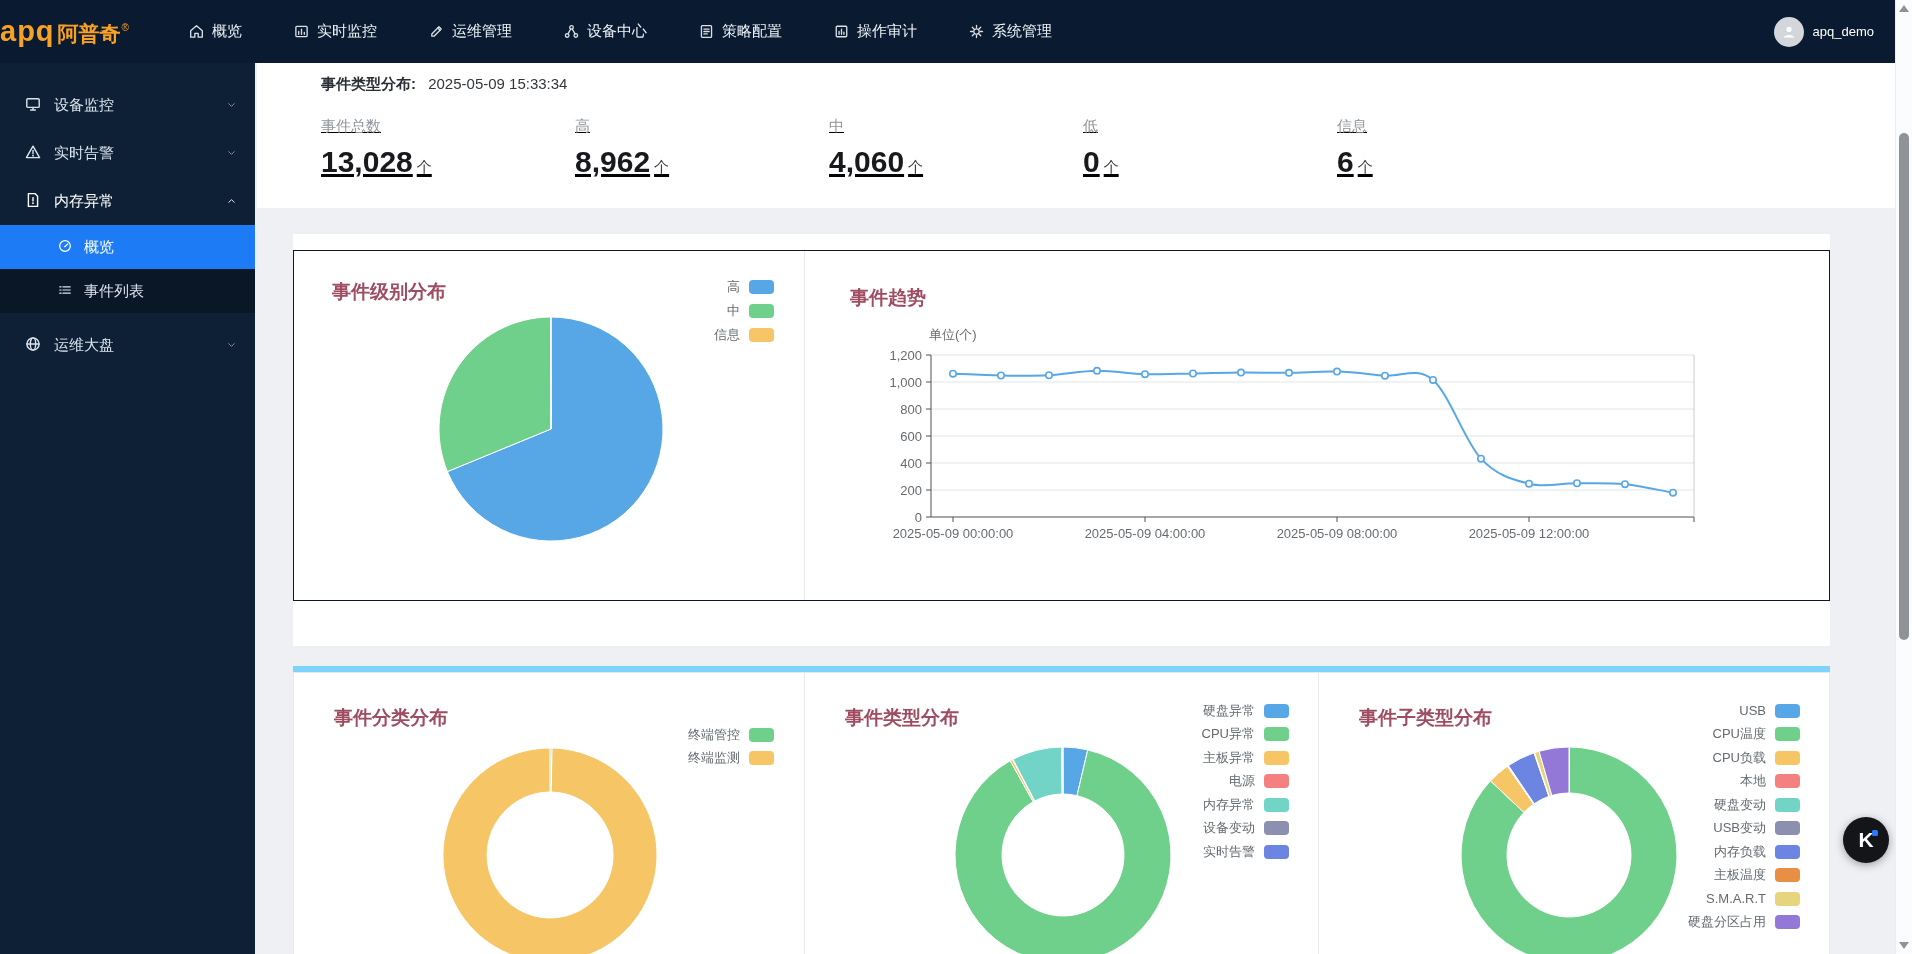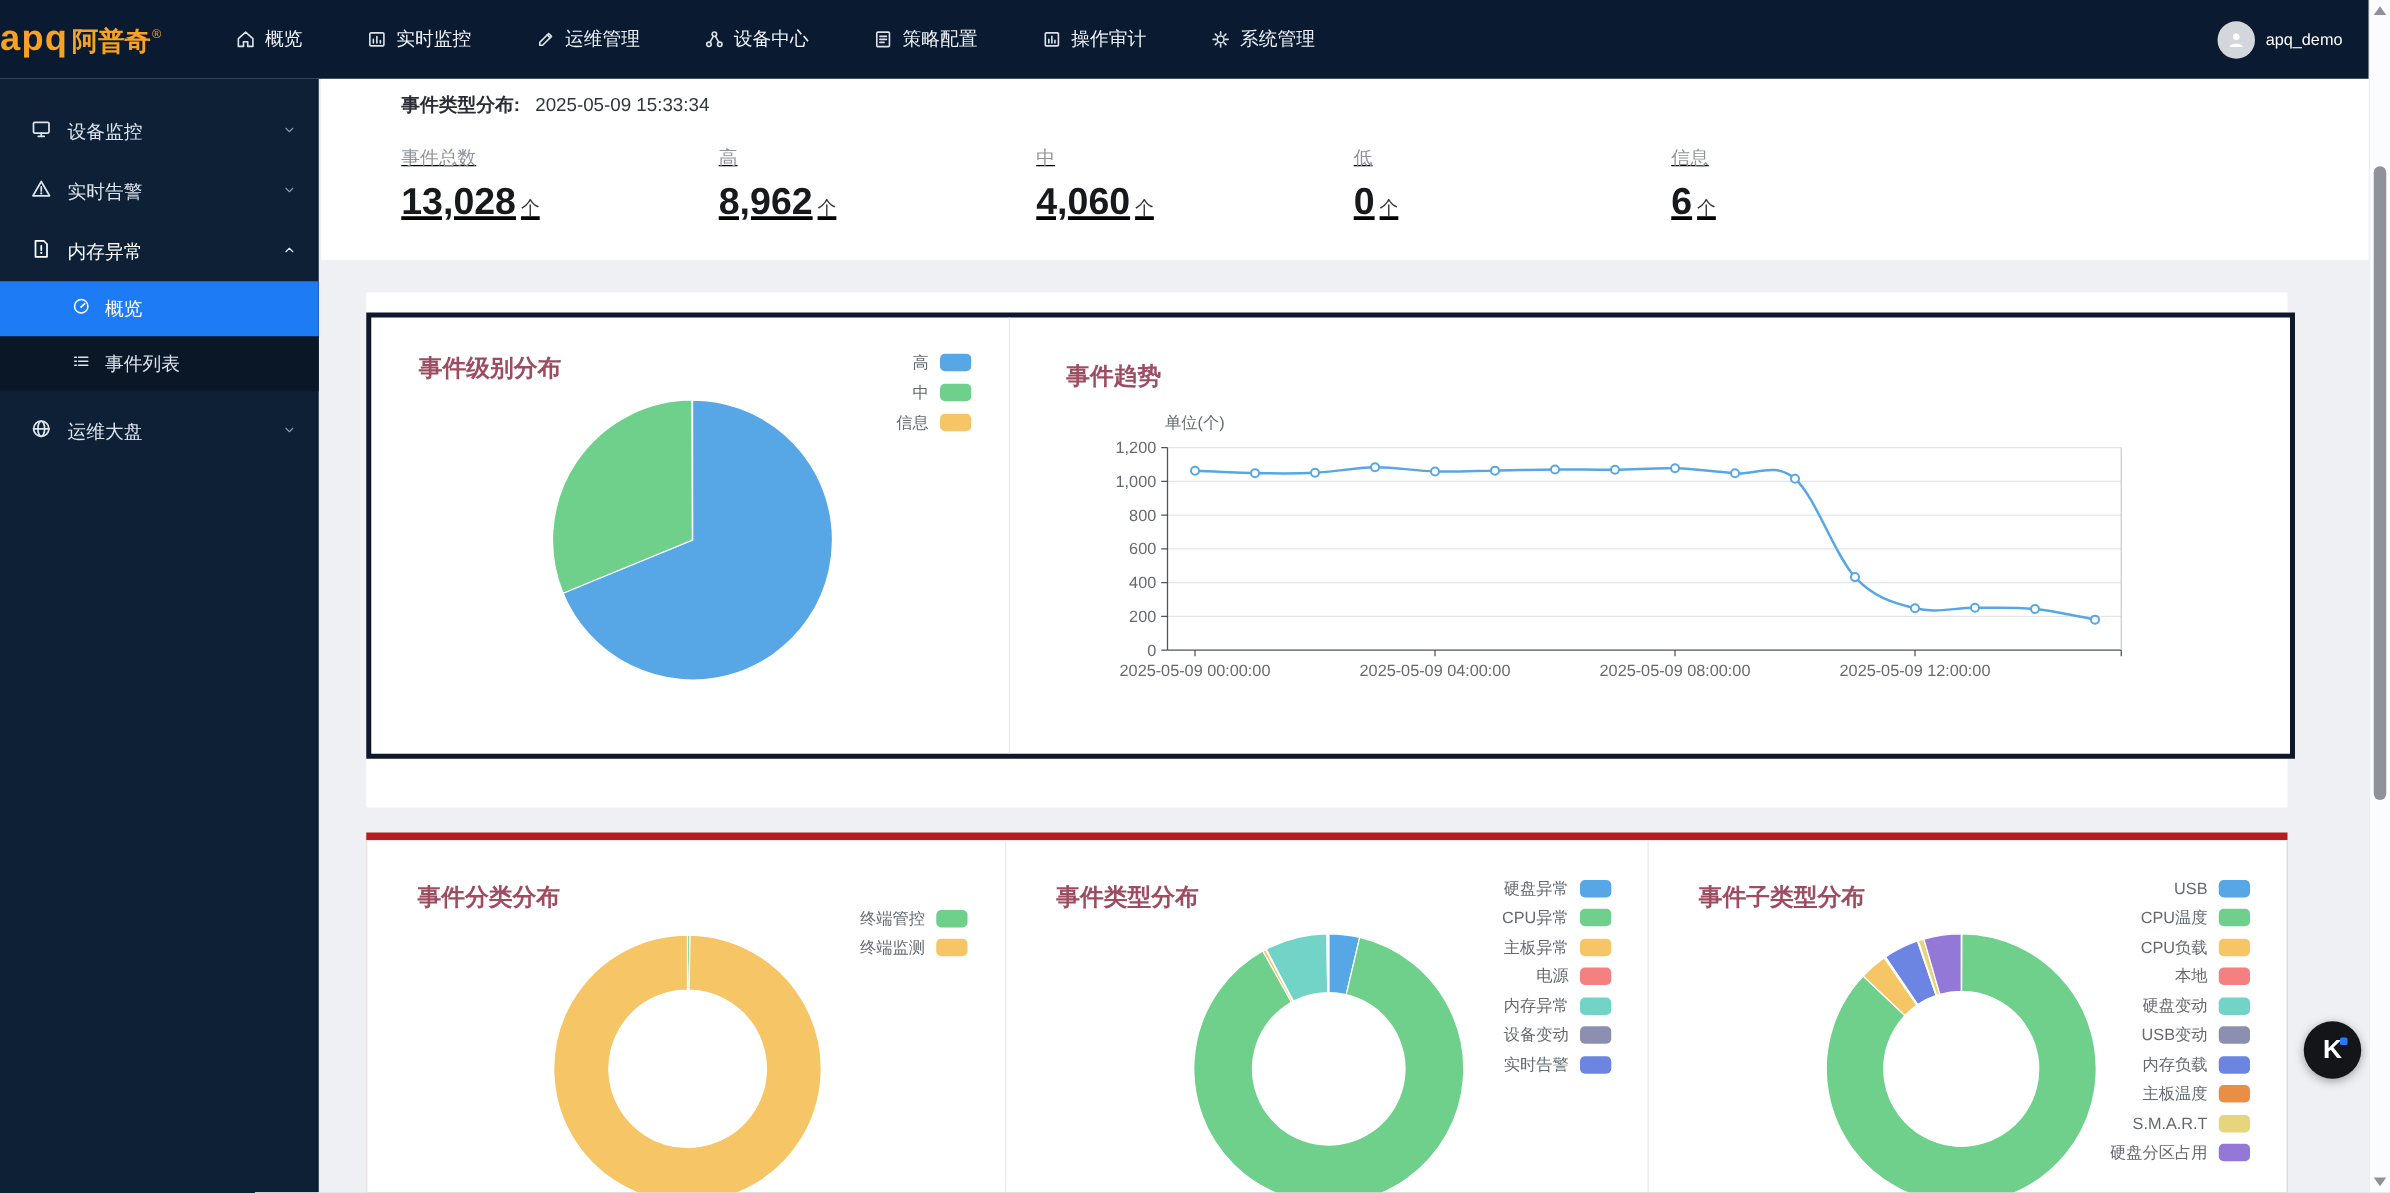--- a/index.html
+++ b/index.html
@@ -40,22 +40,22 @@
   .timerow{position:absolute;left:64px;top:12px;font-size:15px;}
   .timerow .tl{font-weight:700;color:#2a2e34;}
   .timerow .tv{color:#33373c;margin-left:8px;}
   .statrow{position:absolute;left:64px;top:54px;display:flex;text-decoration:underline;}
   .stat-col{width:254px;}
   .stat-label{font-size:15px;color:#8f949b;}
   .stat-value{margin-top:9px;font-size:30px;font-weight:600;color:#17191d;}
   .stat-value .unit{font-size:15px;font-weight:400;color:#33363b;margin-left:4px;}
 
   .sec2{position:absolute;left:293px;top:234px;width:1537px;height:412px;background:#fff;}
-  .card1{position:absolute;left:0;top:16px;width:1535px;height:349px;border:4px solid #0f172a;background:#fff;}
-  .sec3{position:absolute;left:293px;top:666px;width:1537px;height:288px;background:#b91c1c;}
+  .card1{position:absolute;left:0;top:16px;width:1535px;height:349px;border:1px solid #0f172a;background:#fff;}
+  .sec3{position:absolute;left:293px;top:666px;width:1537px;height:288px;background:#7dd3fc;}
   .card2{position:absolute;left:0;top:6px;width:1535px;height:300px;border:1px solid #e9e9e9;background:#fff;}
   .cell{position:absolute;top:0;height:100%;overflow:hidden;}
   .cell.bl{border-left:1px solid #e9e9e9;}
   .chart-title{position:absolute;left:40px;top:32px;margin:0;font-size:19px;font-weight:700;color:#9e4c61;z-index:2;}
   .cell svg.chart{position:absolute;left:0;top:0;}
   .legend{position:absolute;right:30px;margin:0;padding:0;list-style:none;z-index:2;}
   .legend li{display:flex;align-items:center;justify-content:flex-end;height:19px;cursor:pointer;}
   .legend .lbl{font-size:13px;color:#646a70;}
   .legend .sw{width:25px;height:14px;border-radius:4px;margin-left:9px;}
   .legend.lg24 li{margin-bottom:5px;}

